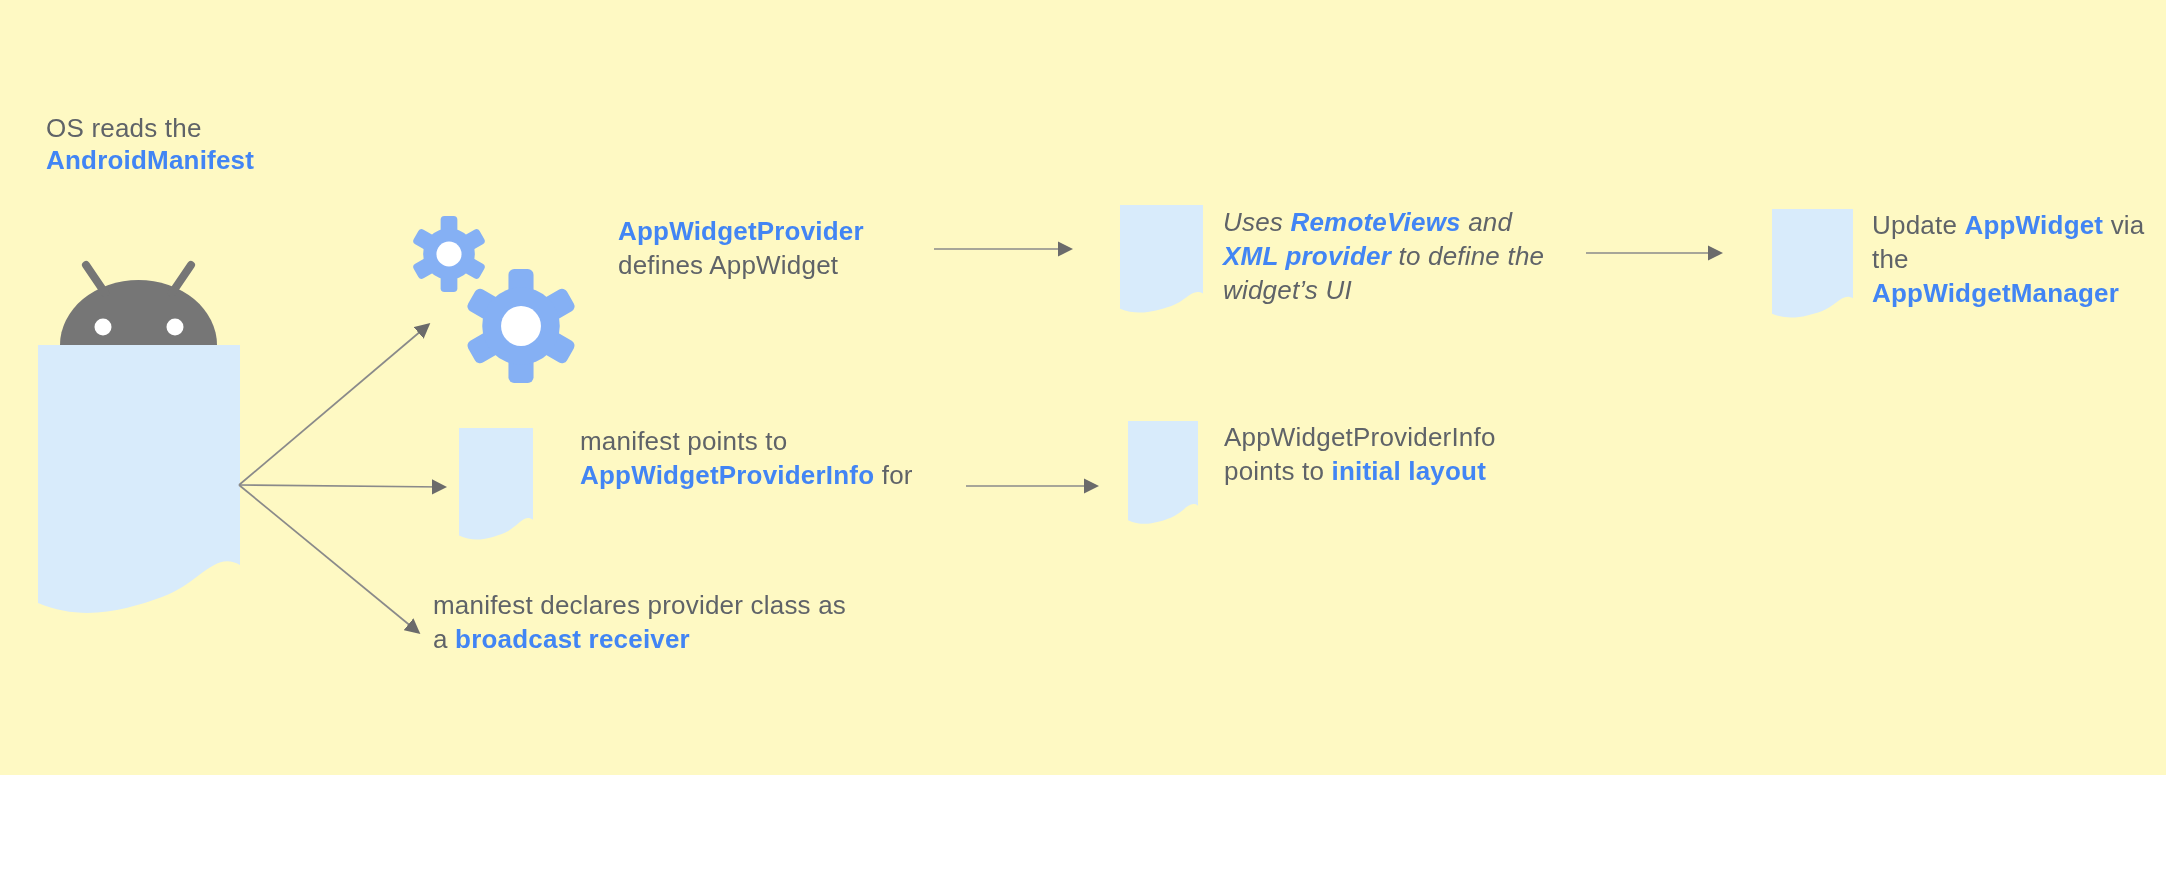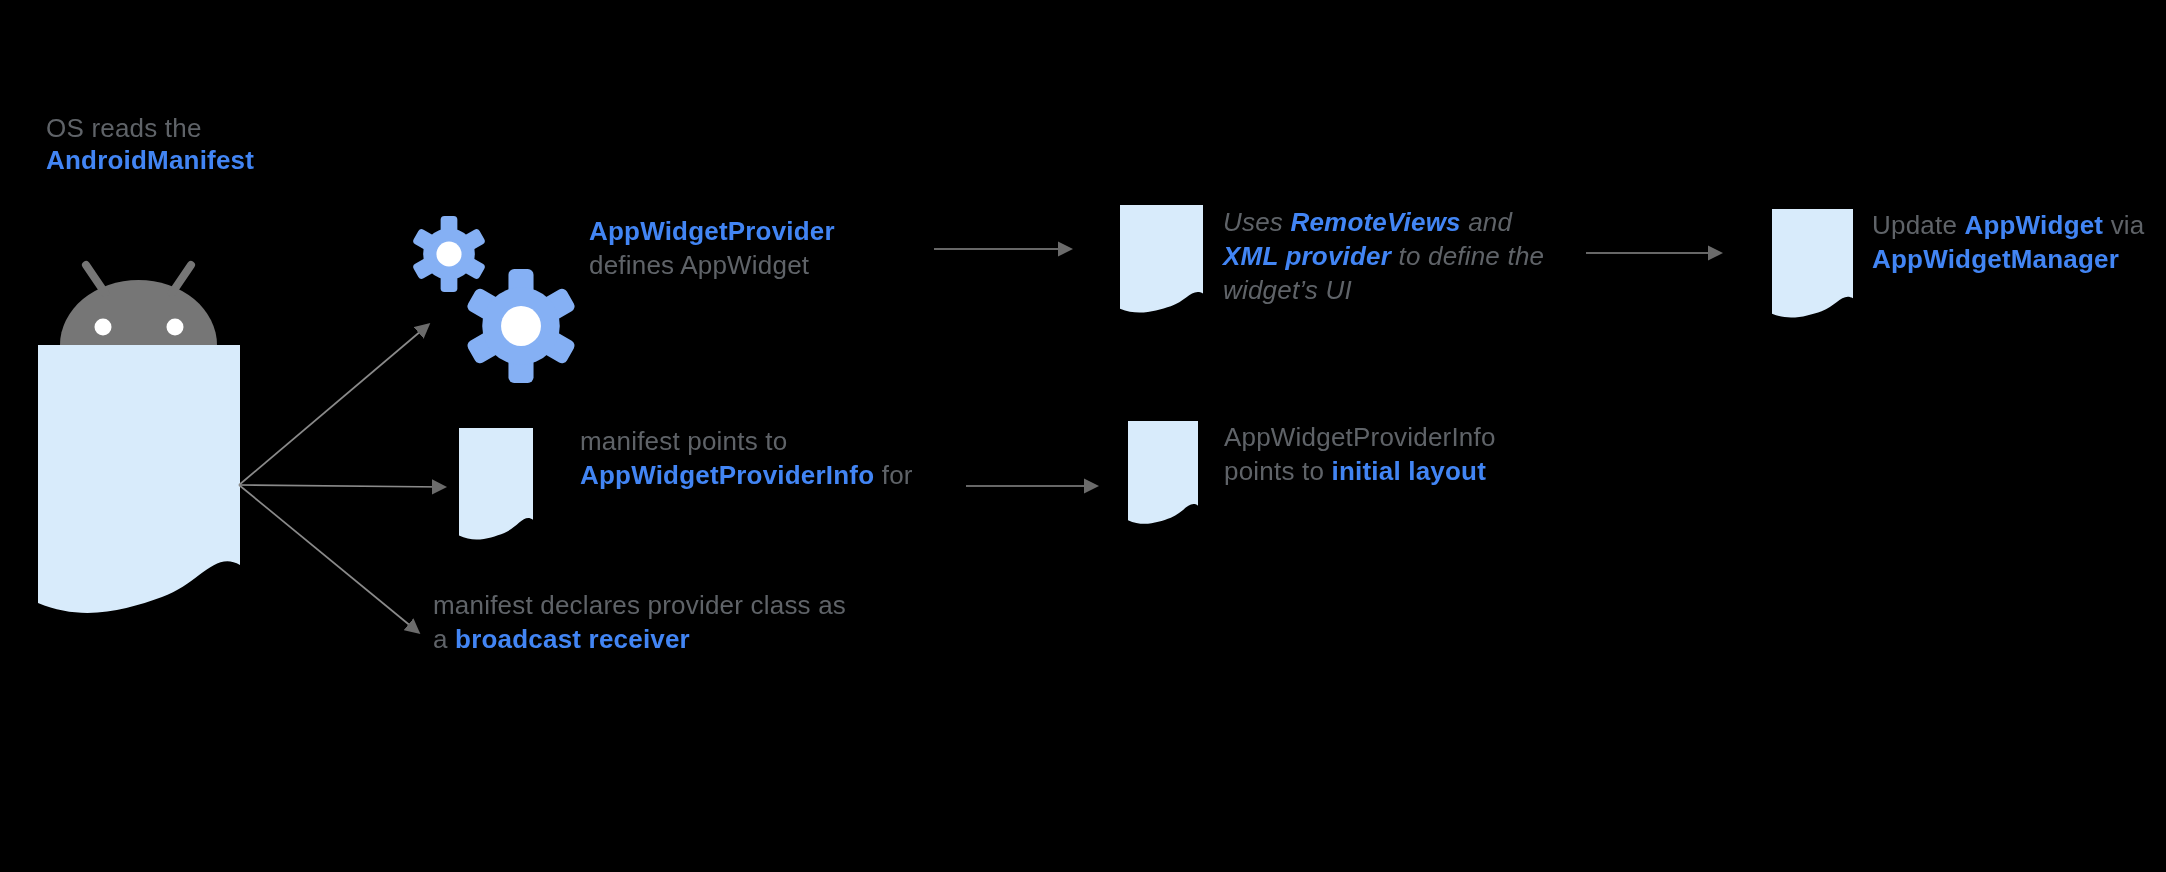--- a/index.html
+++ b/index.html
@@ -1,19 +1,19 @@
 <!DOCTYPE html>
 <html><head>
 <meta charset="utf-8">
 <style>
   html,body{margin:0;padding:0;background:#ffffff;}
   #canvas{
     position:relative;
-    width:2166px;height:872px;
-    background:#000000;
+    width:2166px;height:775px;
+    background:#fef9c3;
     overflow:hidden;
     font-family:"Liberation Sans", sans-serif;
   }
   .abs{position:absolute;}
   .txt{
     position:absolute;
     font-size:26px;
     line-height:34px;
     color:#5f6368;
     letter-spacing:0.2px;
@@ -82,21 +82,21 @@
       <rect x="-11" y="-50" width="22" height="24" rx="5" transform="rotate(60)"></rect>
       <rect x="-11" y="-50" width="22" height="24" rx="5" transform="rotate(120)"></rect>
       <rect x="-11" y="-50" width="22" height="24" rx="5" transform="rotate(180)"></rect>
       <rect x="-11" y="-50" width="22" height="24" rx="5" transform="rotate(240)"></rect>
       <rect x="-11" y="-50" width="22" height="24" rx="5" transform="rotate(300)"></rect>
       <circle r="34"></circle>
       <circle r="17.5" fill="#ffffff"></circle>
     </g>
   </svg>
 
-  <div class="txt" style="left:589px;top:214px;">
+  <div class="txt" style="left:618px;top:214px;">
     <div><span class="link">AppWidgetProvider</span></div>
     <div>defines AppWidget</div>
   </div>
 
   <svg class="abs" style="left:1120px;top:205px;" width="83" height="112" viewBox="0 0 80 110" preserveAspectRatio="none">
     <path d="M0 0 H80 V87 C70 81 64 94 49 99.5 C35 104 18 109.5 0 102 Z" fill="#d8ebfb"></path>
   </svg>
 
   <div class="txt" style="left:1223px;top:205px;font-style:italic;">
     <div>
@@ -109,20 +109,21 @@
   </div>
 
   <svg class="abs" style="left:1772px;top:209px;" width="81" height="113" viewBox="0 0 80 110" preserveAspectRatio="none">
     <path d="M0 0 H80 V87 C70 81 64 94 49 99.5 C35 104 18 109.5 0 102 Z" fill="#d8ebfb"></path>
   </svg>
 
   <div class="txt" style="left:1872px;top:208px;">
     <div>
       <span>Update </span><span class="link">AppWidget</span><span> via</span>
     </div>
+    <div>the</div>
     <div><span class="link">AppWidgetManager</span></div>
   </div>
 
   <svg class="abs" style="left:459px;top:428px;" width="74" height="116" viewBox="0 0 80 110" preserveAspectRatio="none">
     <path d="M0 0 H80 V87 C70 81 64 94 49 99.5 C35 104 18 109.5 0 102 Z" fill="#d8ebfb"></path>
   </svg>
 
   <div class="txt" style="left:580px;top:424px;">
     <div>manifest points to</div>
     <div>

